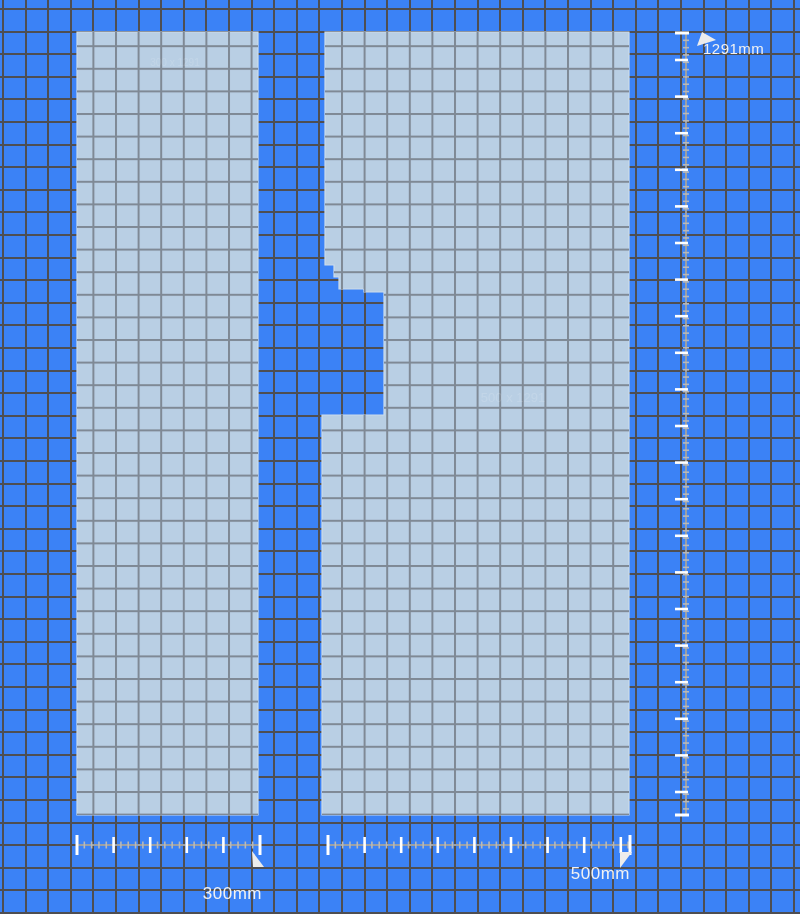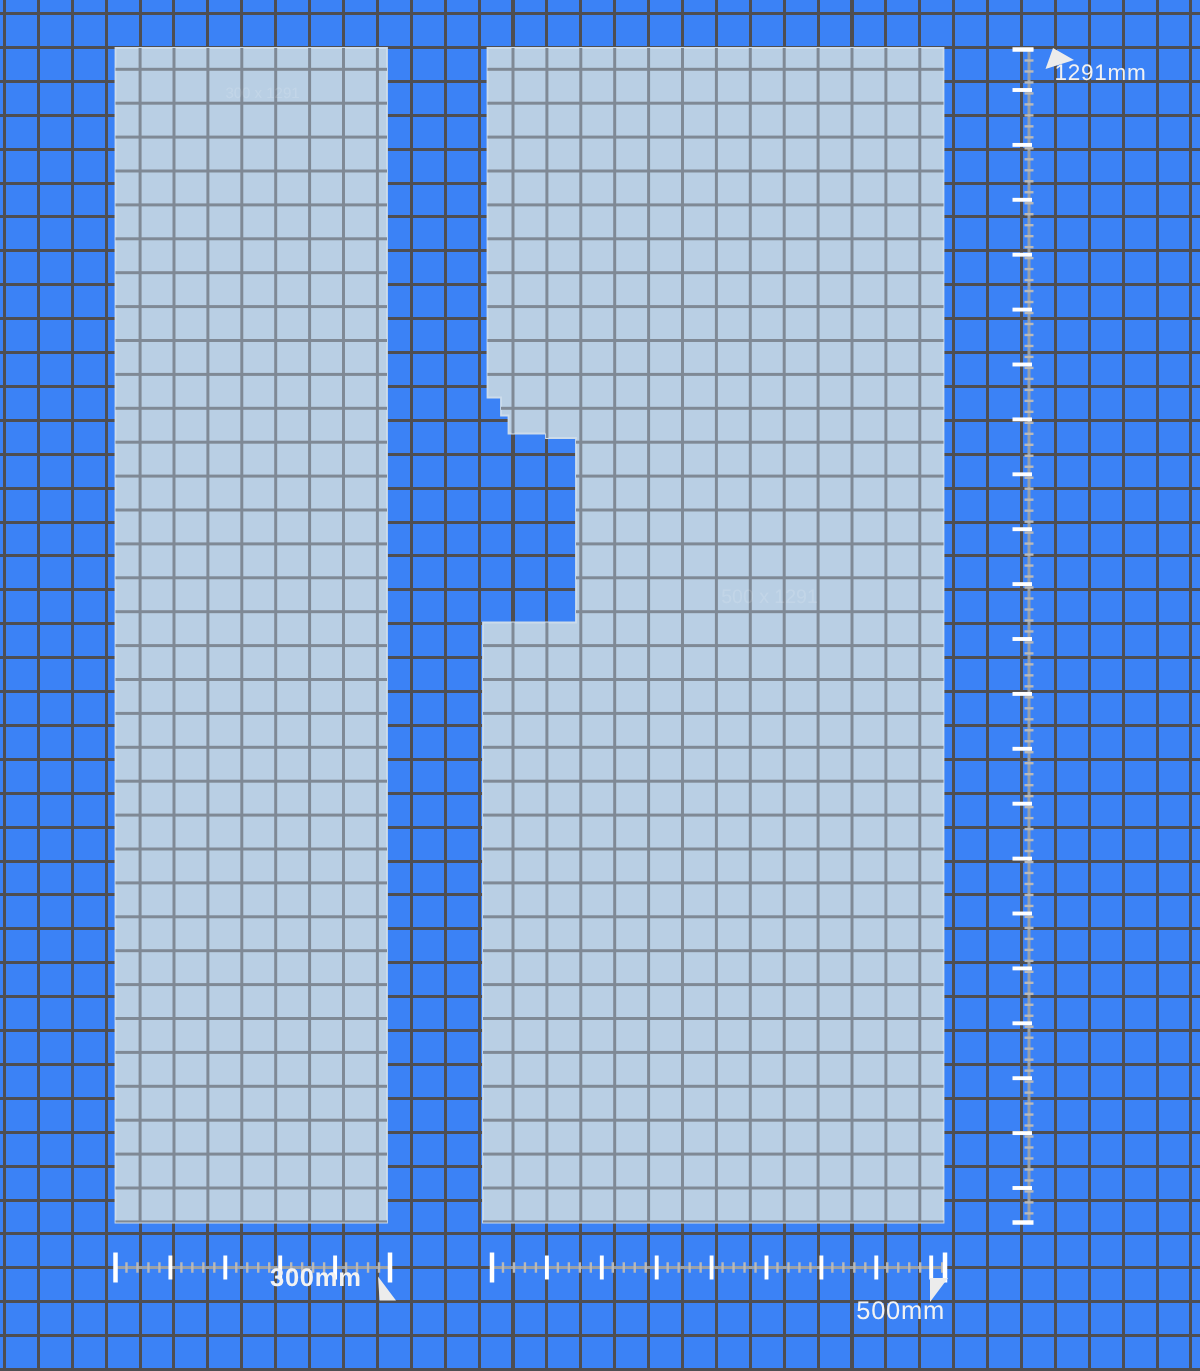--- a/index.html
+++ b/index.html
@@ -7,21 +7,21 @@
        font-family:"Liberation Sans",sans-serif;}
   .canvas{position:absolute;left:0;top:0;width:800px;height:914px;background:#3b82f6;}
   .grid-bg{position:absolute;inset:0;
     background-image:
       repeating-linear-gradient(90deg,#4e4e52 0 2px,transparent 2px 22.6px),
       repeating-linear-gradient(0deg,#4e4e52 0 2px,transparent 2px 22.6px);
     background-position:2px 0px,0px 0px;}
   svg.scene{position:absolute;left:0;top:0;}
   .mlabel{position:absolute;color:#f2f2f2;letter-spacing:.5px;white-space:nowrap;}
   .mlabel.v{left:703px;top:40px;font-size:15px;}
-  .mlabel.l300{left:180px;top:842px;width:82px;font-size:17px;font-weight:bold;}
+  .mlabel.l300{left:180px;top:884px;width:82px;text-align:right;font-size:17px;}
   .mlabel.l500{left:548px;top:864px;width:82px;text-align:right;font-size:17px;}
   .faint{position:absolute;color:#ffffff;opacity:0.13;text-align:center;}
   .faint.p1{left:133px;top:57px;width:84px;font-size:10px;}
   .faint.p2{left:443px;top:390px;width:140px;font-size:13px;}
 </style>
 </head>
 <body>
 
 <div class="canvas">
   <div class="grid-bg"></div>

